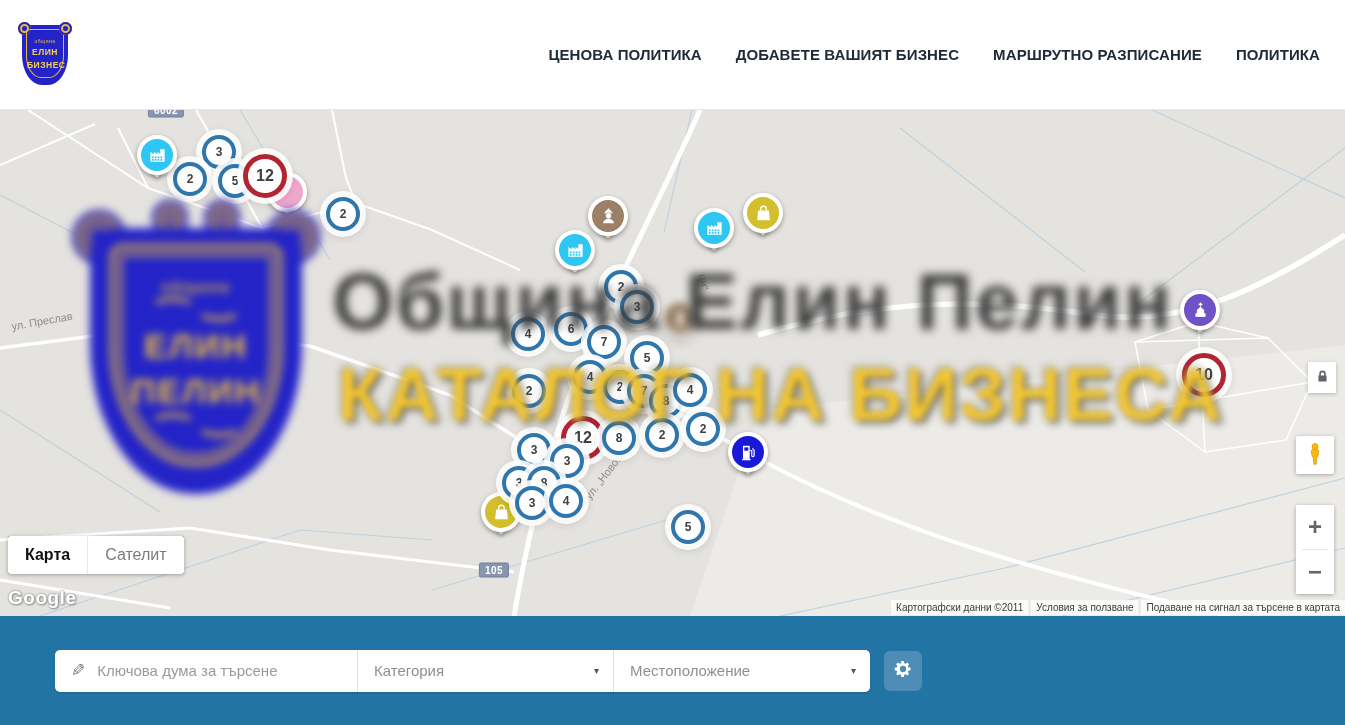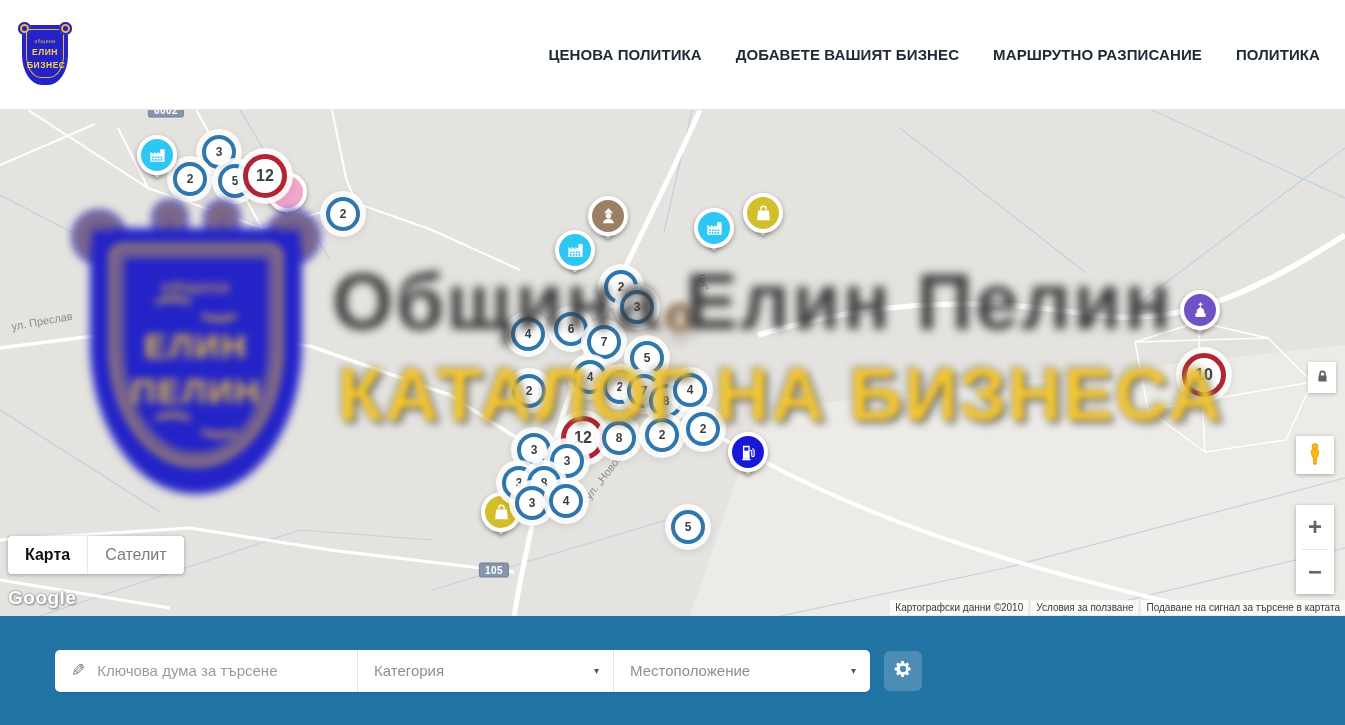--- a/index.html
+++ b/index.html
@@ -429,21 +429,21 @@
       <div class="wm-sub">КАТАЛОГ НА БИЗНЕСА</div>
     </div>
 
     <div class="map-controls">
       <div class="maptype">
         <button class="mt-btn active">Карта</button>
         <button class="mt-btn inactive">Сателит</button>
       </div>
       <div class="glogo">Google</div>
       <div class="attrib" id="attrib">
-          <span class="attrib-item">Картографски данни ©2010</span>
+          <span class="attrib-item">Картографски данни ©2011</span>
           <span class="attrib-item">Условия за ползване</span>
           <span class="attrib-item">Подаване на сигнал за търсене в картата</span>
         </div>
 
       <button class="lockbtn">
         <span>
           <svg viewBox="0 0 24 24" width="13" height="13">
               <path fill="#5f6368" d="M6 10V7a6 6 0 0 1 12 0v3h1.5v11h-15V10zm3 0h6V7a3 3 0 0 0-6 0z"></path>
             </svg>
         </span>

